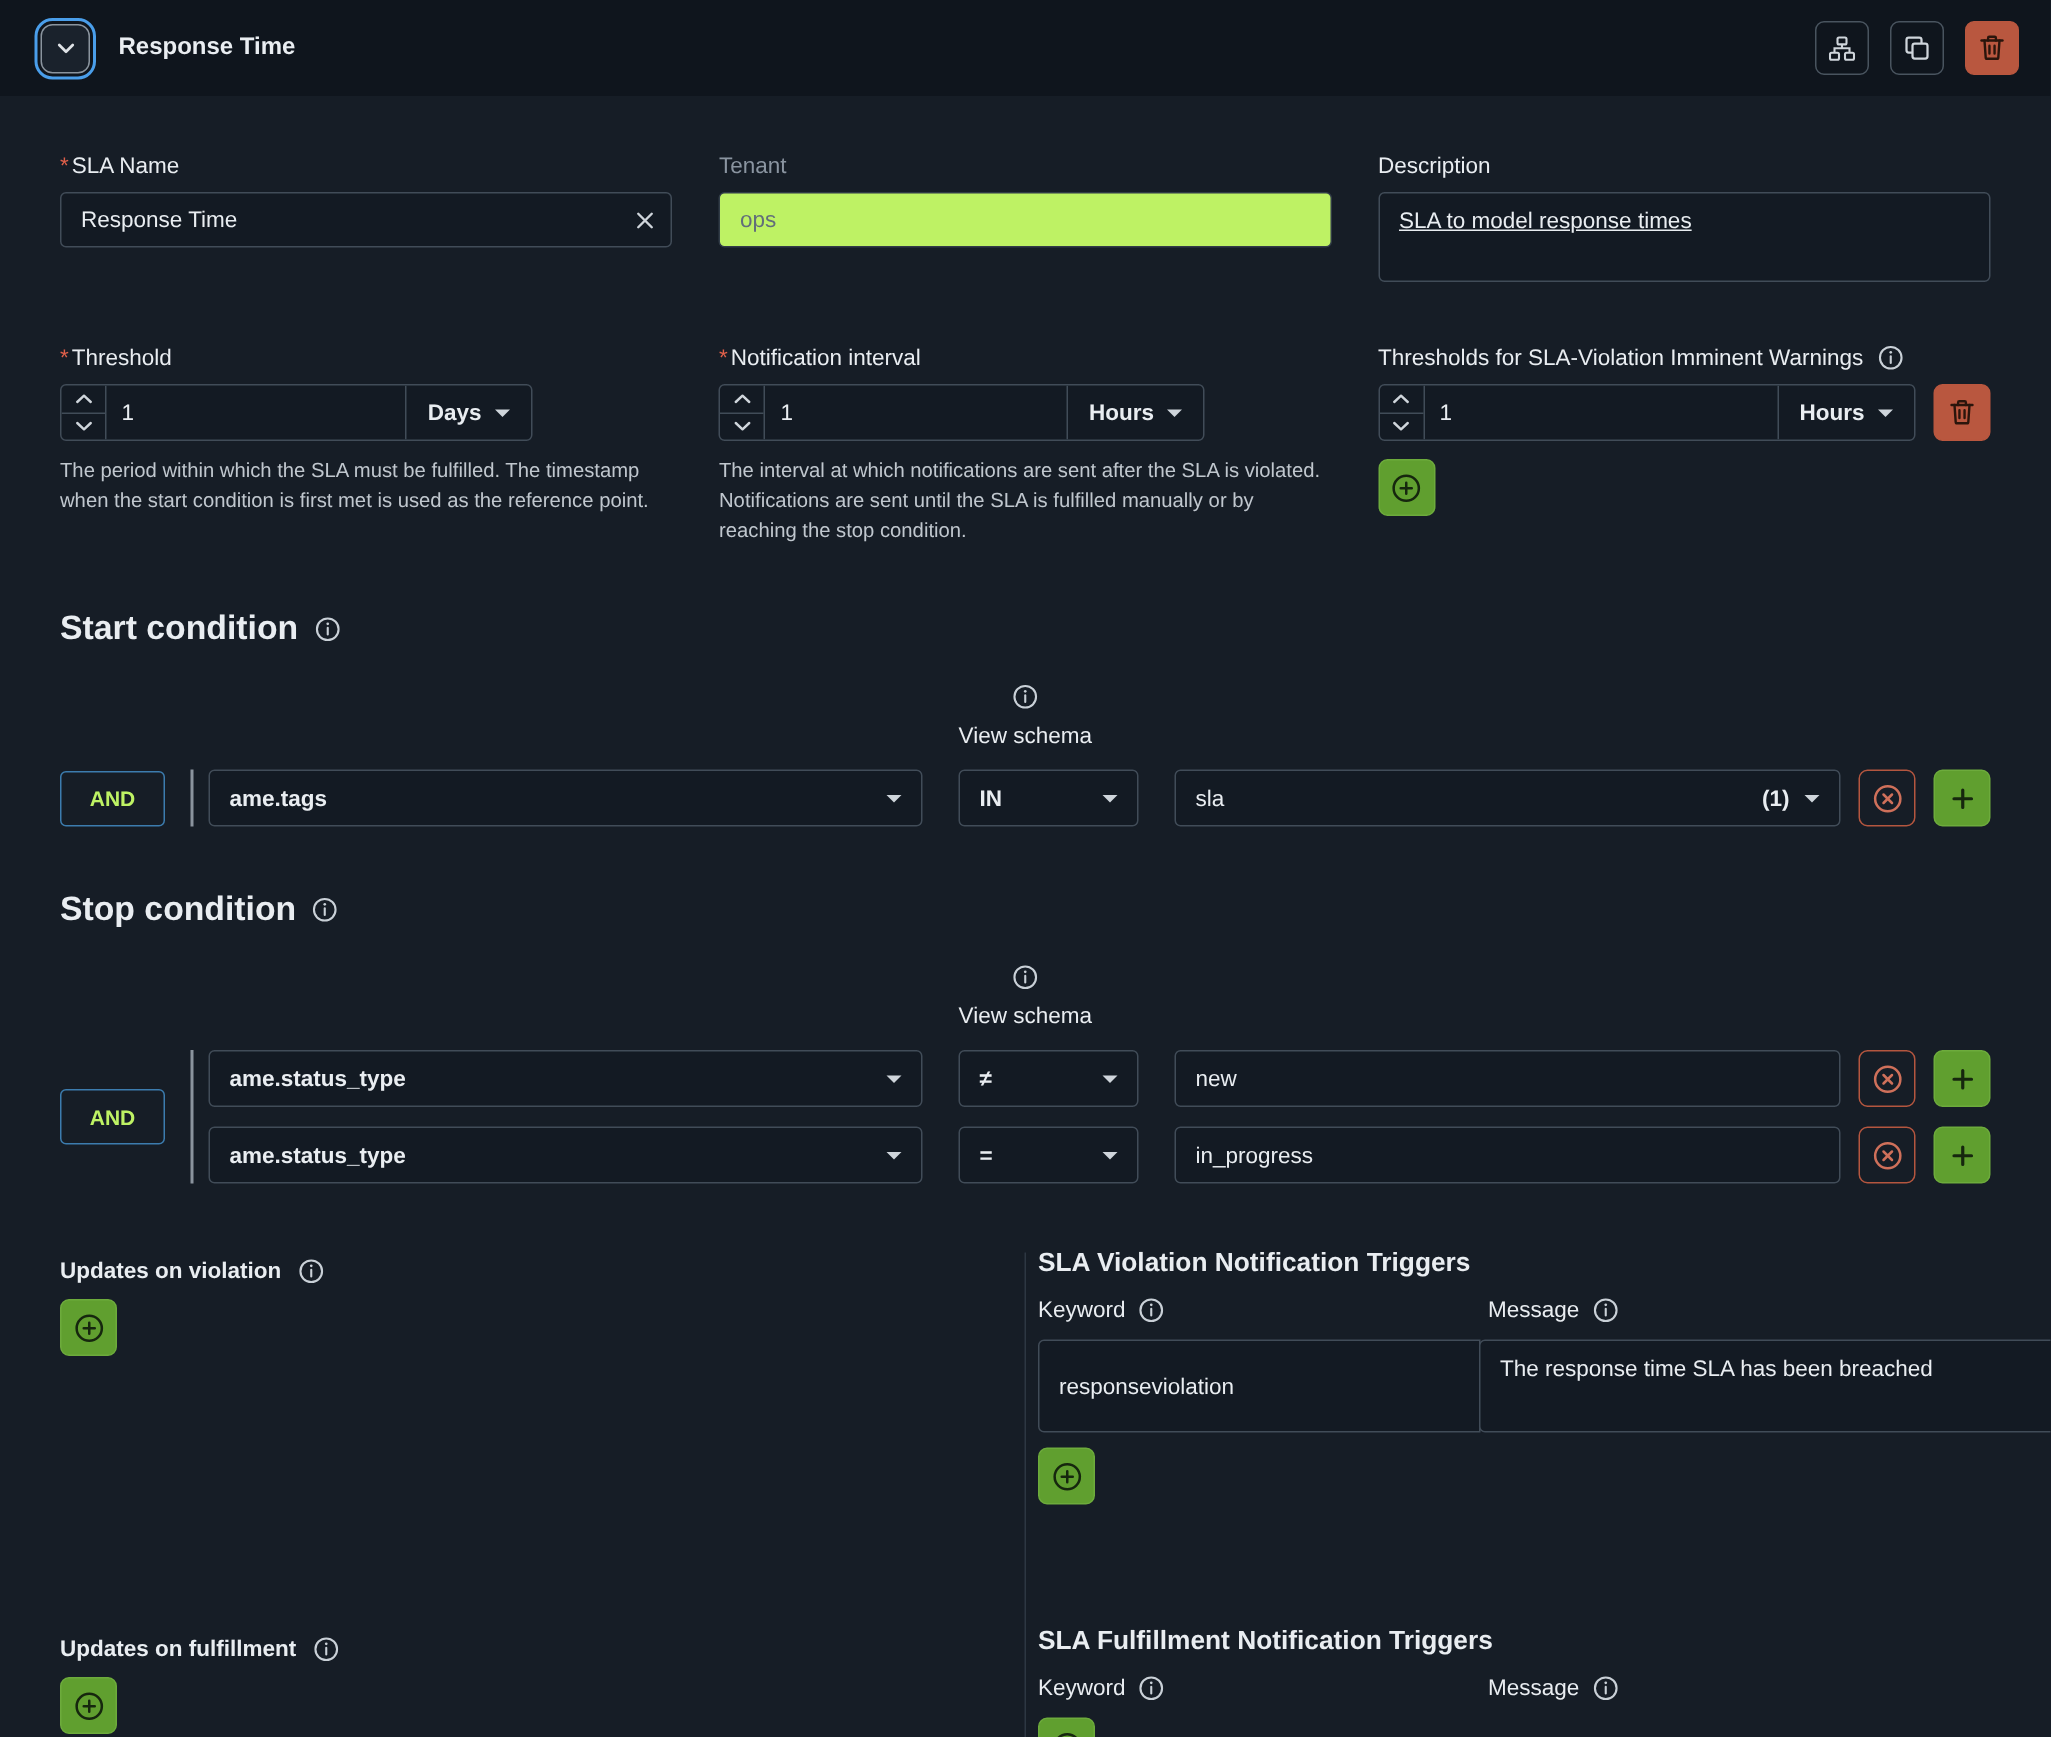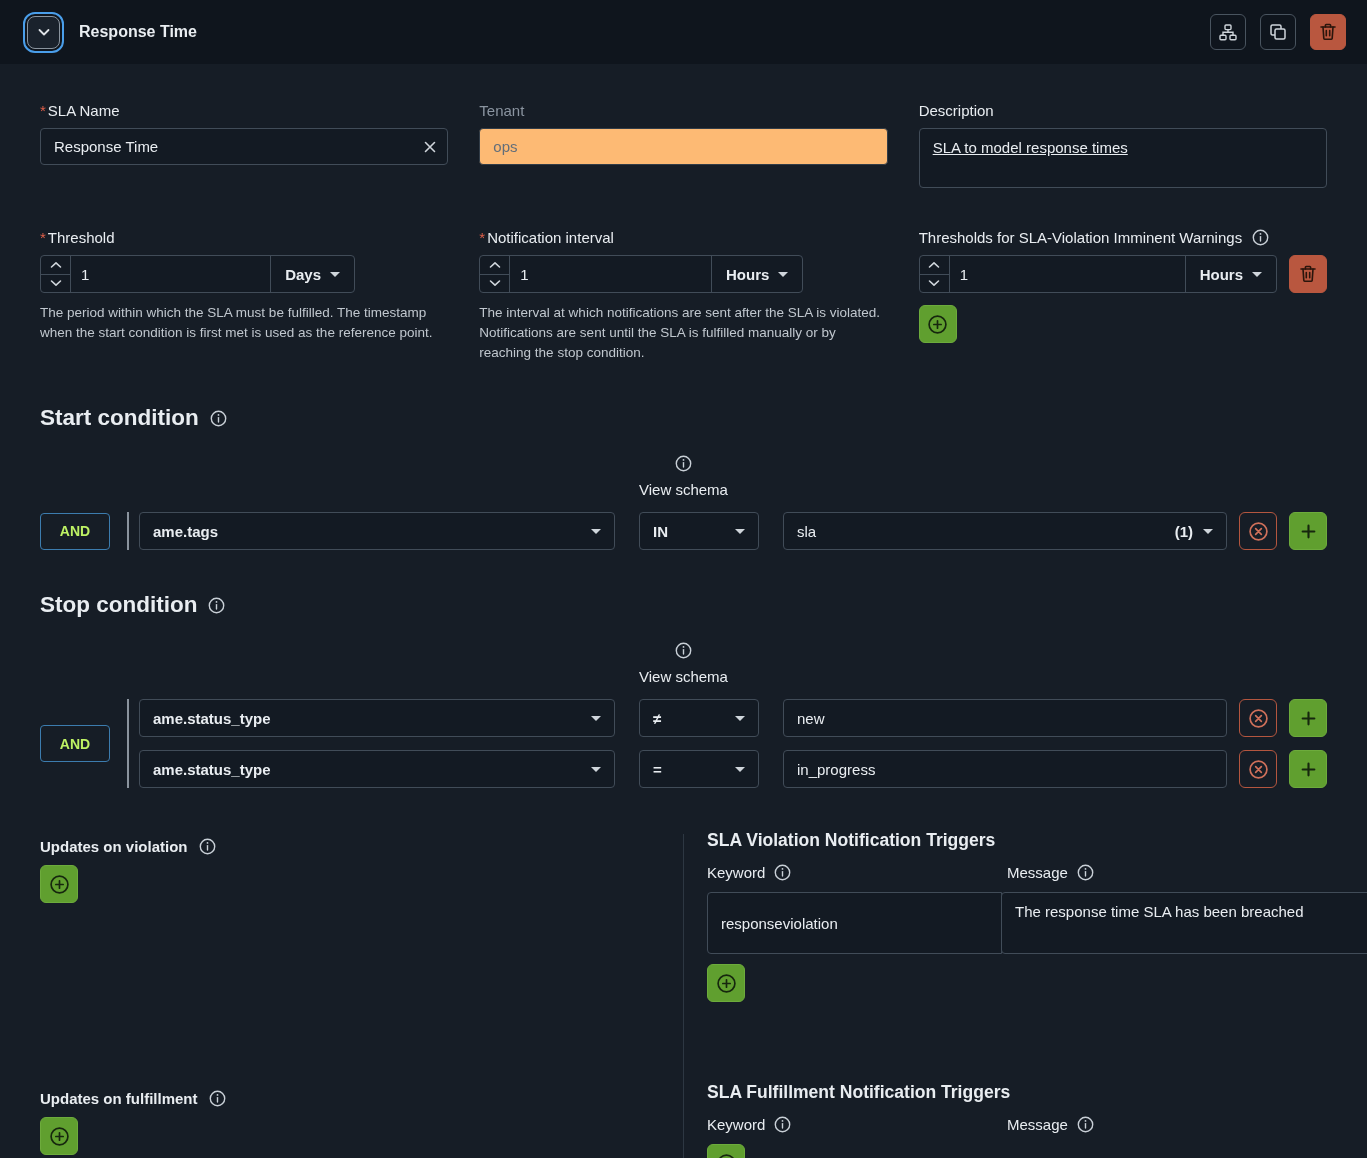--- a/index.html
+++ b/index.html
@@ -33,21 +33,21 @@
   .field-label { display:flex; align-items:center; gap:10px; margin-bottom:9px; color:#e9edf1; }
   .field-label.muted { color:#8a94a0; }
   .star { color:#e0604a; margin-right:2px; }
 
   .input-wrap { position:relative; }
   .text-input {
     width:100%; height:37px; background:#131a23; border:1px solid #414c58; border-radius:4px;
     color:#e9edf1; font:inherit; padding:0 36px 0 13px;
   }
   .text-input.plain { padding-right:13px; }
-  .text-input:disabled, .text-input.disabled { background:#fdba74; border-color:#313c47; color:#626e7a; }
+  .text-input:disabled, .text-input.disabled { background:#bef264; border-color:#313c47; color:#626e7a; }
   .text-input::placeholder { color:#626e7a; opacity:1; }
   .clear-x { position:absolute; right:11px; top:50%; transform:translateY(-50%); color:#cfd5db; cursor:pointer; }
   textarea.box-area {
     width:100%; background:#131a23; border:1px solid #414c58; border-radius:4px;
     color:#e9edf1; font:inherit; resize:none; padding:8px 13px; line-height:21px;
   }
   .desc-area { height:60px;text-decoration:underline; }
 
   
   .stepper { display:flex; height:38px; border:1px solid #414c58; border-radius:4px; background:#131a23; overflow:hidden; }
@@ -98,21 +98,21 @@
   .val-box {
     flex:1; margin-right:12px; display:flex; align-items:center;
     background:#131a23; border:1px solid #414c58; border-radius:4px; padding:0 13px;
   }
   .cond-row .sq-btn.red-line { margin-right:12px; }
 
   
   .bottom { display:grid; grid-template-columns:643px 1fr; row-gap:80px; margin-top:42px; position:relative; padding-bottom:26px; }
   .bottom::before { content:""; position:absolute; left:643px; top:4px; bottom:0; width:1px; background:#2d3742; }
   .b-left { padding-top:8px; padding-right:24px; }
-  .b-right { padding-left:24px; }
+  .b-right { padding-left:9px; }
   .updates-row { display:flex; align-items:center; gap:11px; font-weight:700; }
   .triggers-title { font-weight:700; margin-bottom:13px; }
   .trig-headers { display:flex; align-items:center; margin-bottom:11px; }
   .hdr-cell { display:flex; align-items:center; gap:9px; }
   .hdr-kw { width:300px; }
   .trig-row { display:flex; align-items:stretch; }
   .kw-input { width:295px; height:62px; background:#131a23; border:1px solid #414c58; border-radius:4px 0 0 4px; color:#e9edf1; font:inherit; padding:0 13px; flex:none; }
   .msg-area { width:295px; height:62px; margin-left:-1px; border-radius:0; line-height:25px; flex:none; }
   .mt10 { margin-top:10px; }
 

